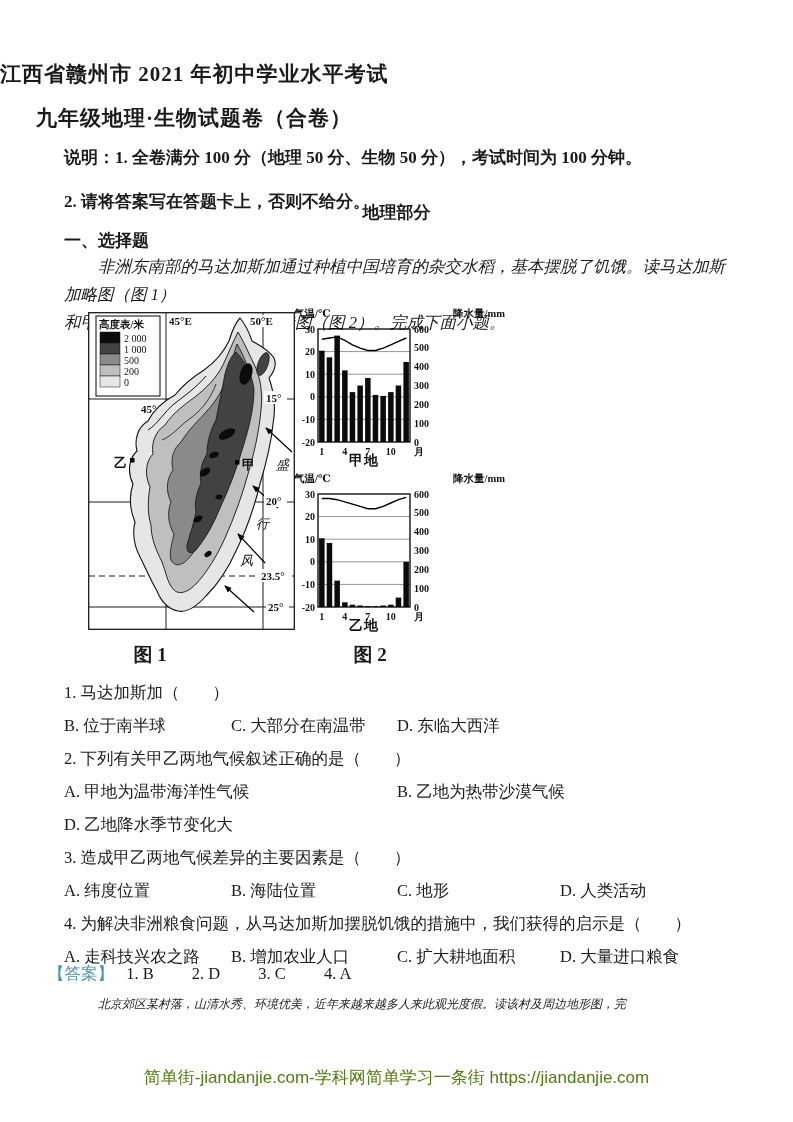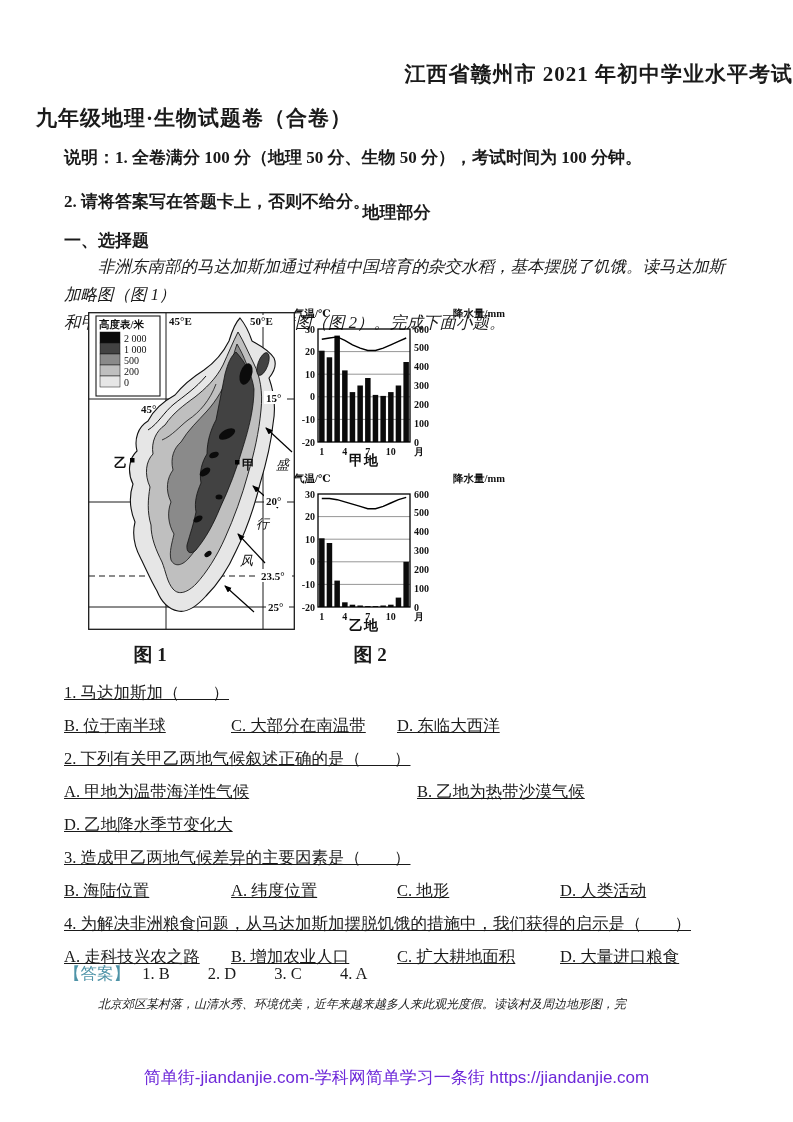--- a/index.html
+++ b/index.html
@@ -1,44 +1,44 @@
 <!DOCTYPE html>
 <html><head>
 <meta charset="utf-8">
 <style>
   html,body{margin:0;padding:0;background:#fff;}
   .page{position:relative;width:793px;height:1122px;background:#ffffff;overflow:hidden;
         font-family:"Liberation Serif","DejaVu Serif",serif;color:#1a1a1a;}
-  .title{position:absolute;top:60px;left:0;width:100%;text-align:right;
+  .title{position:absolute;top:60px;left:0;width:100%;text-align:left;
          font-size:21px;font-weight:bold;letter-spacing:1px;}
   .subtitle{position:absolute;top:104px;left:0;width:100%;
             font-size:21px;font-weight:bold;letter-spacing:1px;margin-left:36px;}
   .note1{position:absolute;top:146px;left:64px;font-size:17px;font-weight:bold;}
   .note2{position:absolute;top:174px;left:64px;font-size:17px;font-weight:bold;margin-top:16px;}
   .section-heading{position:absolute;top:201px;left:0;width:100%;text-align:center;
                    font-size:17px;font-weight:bold;}
   .part-heading{position:absolute;top:229px;left:64px;font-size:17px;font-weight:bold;}
   .intro{position:absolute;top:253px;left:64px;width:676px;font-size:16.5px;
          line-height:28px;font-style:italic;}
   .indent{text-indent:34px;}
   #map{position:absolute;left:88px;top:312px;width:207px;height:318px;}
   #chart1{position:absolute;left:293px;top:303px;width:215px;height:167px;}
   #chart2{position:absolute;left:293px;top:468px;width:215px;height:167px;}
   .cap{position:absolute;top:642px;width:80px;text-align:center;font-size:19px;font-weight:bold;}
   .cap1{left:110px;} .cap2{left:330px;}
   .qa{position:absolute;top:676px;left:64px;width:678px;font-size:16.5px;}
-  .row{height:33px;line-height:33px;white-space:nowrap;text-decoration:underline;}
+  .row{height:33px;line-height:33px;white-space:nowrap;}
   .opts4{display:grid;grid-template-columns:167px 166px 163px 1fr;}
-  .opts2{display:grid;grid-template-columns:333px 1fr;gap:20px;}
-  .answer-row{position:absolute;top:957px;left:64px;font-size:16.5px;height:33px;line-height:33px;}
+  .opts2{display:grid;grid-template-columns:333px 1fr;}
+  .answer-row{position:absolute;top:957px;left:48px;font-size:16.5px;height:33px;line-height:33px;}
   .ans-label{color:#4e93a7;margin-right:8px;}
   .ans-item{margin-right:34px;}
   .next-para{position:absolute;top:990px;left:64px;width:676px;font-size:12px;
              line-height:28px;font-style:italic;text-indent:34px;}
-  .footer{position:absolute;top:1066px;left:0;width:100%;text-align:center;color:#6d28d9;
+  .footer{position:absolute;top:1066px;left:0;width:100%;text-align:center;color:#4d7c0f;
           font-size:17px;font-family:"Liberation Sans","DejaVu Sans",sans-serif;}
   
   svg text{font-family:"Liberation Serif","DejaVu Serif",serif;fill:#111;}
   .coord{font-size:11px;font-weight:bold;}
   .latlab{font-size:11px;font-weight:bold;}
   .mlabel{font-size:13px;font-weight:bold;}
   .wind{font-size:13px;font-style:italic;}
   .legtitle{font-size:10.5px;font-weight:bold;}
   .legval{font-size:10px;}
   .tick{font-size:10px;font-weight:bold;}
@@ -236,22 +236,22 @@
     <div class="row">2. 下列有关甲乙两地气候叙述正确的是（　　）</div>
     <div class="row opts2">
       <span>A. 甲地为温带海洋性气候</span>
       <span>B. 乙地为热带沙漠气候</span>
     </div>
     <div class="row opts2">
       <span>D. 乙地降水季节变化大</span>
     </div>
     <div class="row">3. 造成甲乙两地气候差异的主要因素是（　　）</div>
     <div class="row opts4">
+      <span>A. 纬度位置</span>
       <span>B. 海陆位置</span>
-      <span>A. 纬度位置</span>
       <span>C. 地形</span>
       <span>D. 人类活动</span>
     </div>
     <div class="row">4. 为解决非洲粮食问题，从马达加斯加摆脱饥饿的措施中，我们获得的启示是（　　）</div>
     <div class="row opts4">
       <span>A. 走科技兴农之路</span>
       <span>B. 增加农业人口</span>
       <span>C. 扩大耕地面积</span>
       <span>D. 大量进口粮食</span>
     </div>

